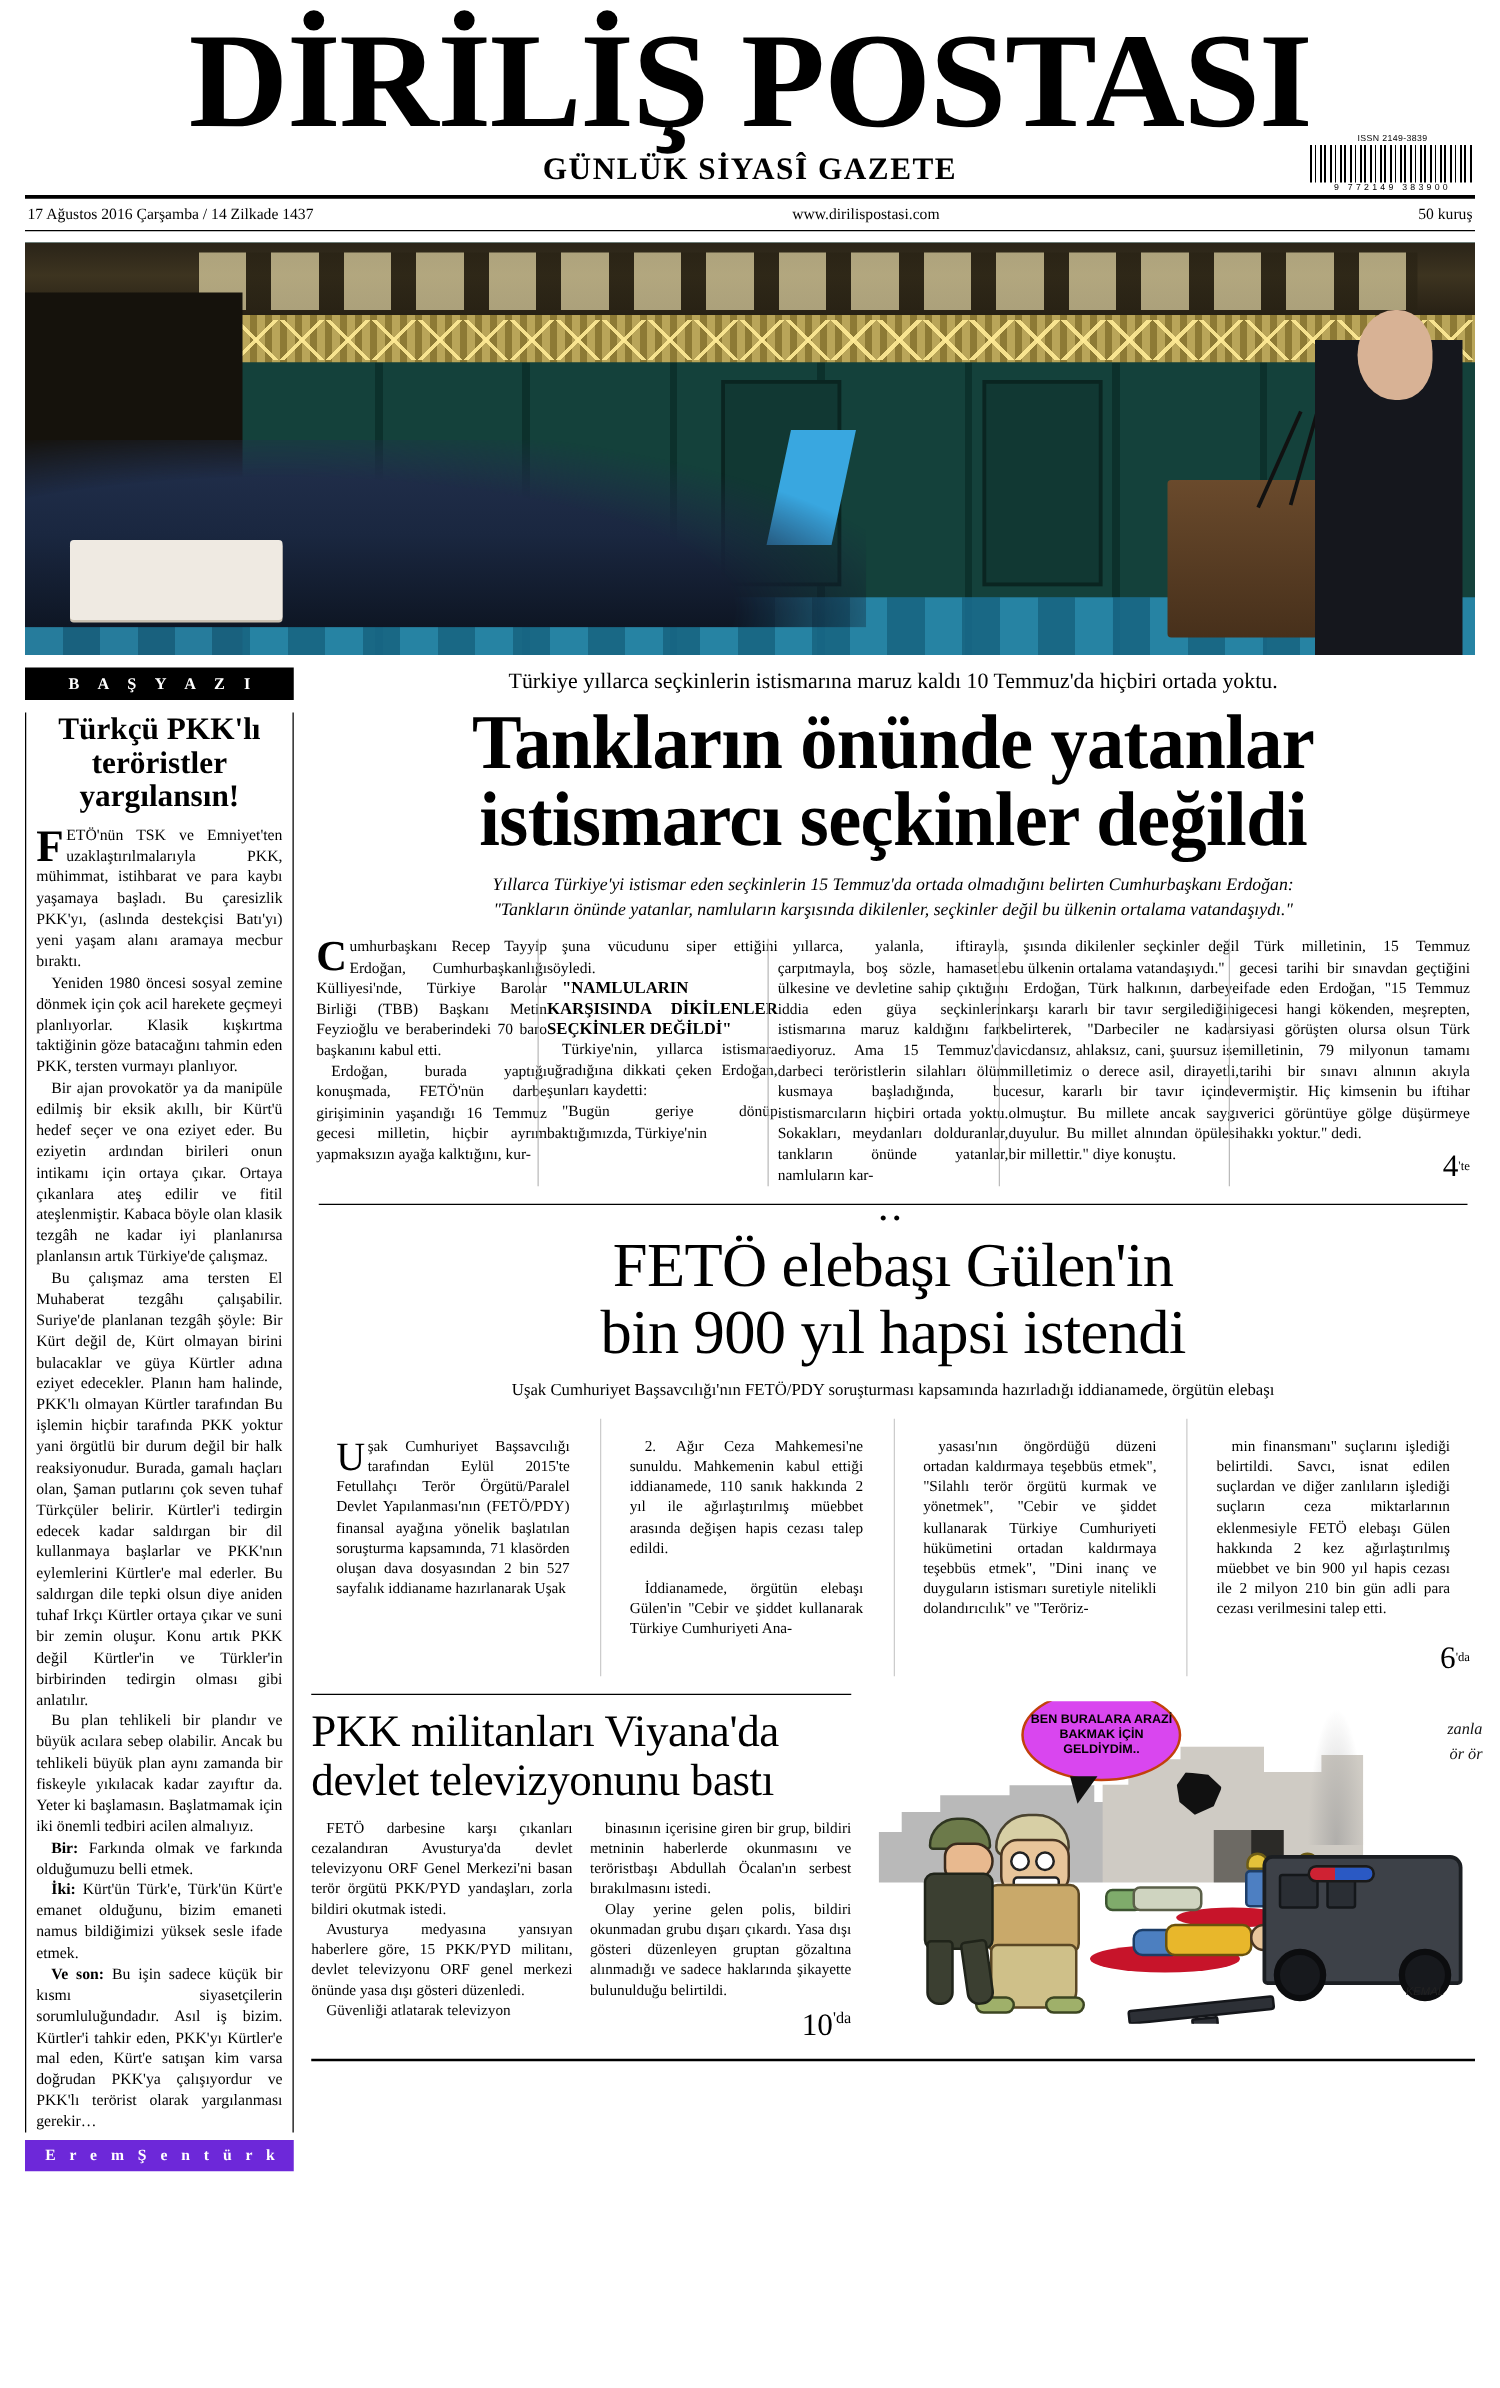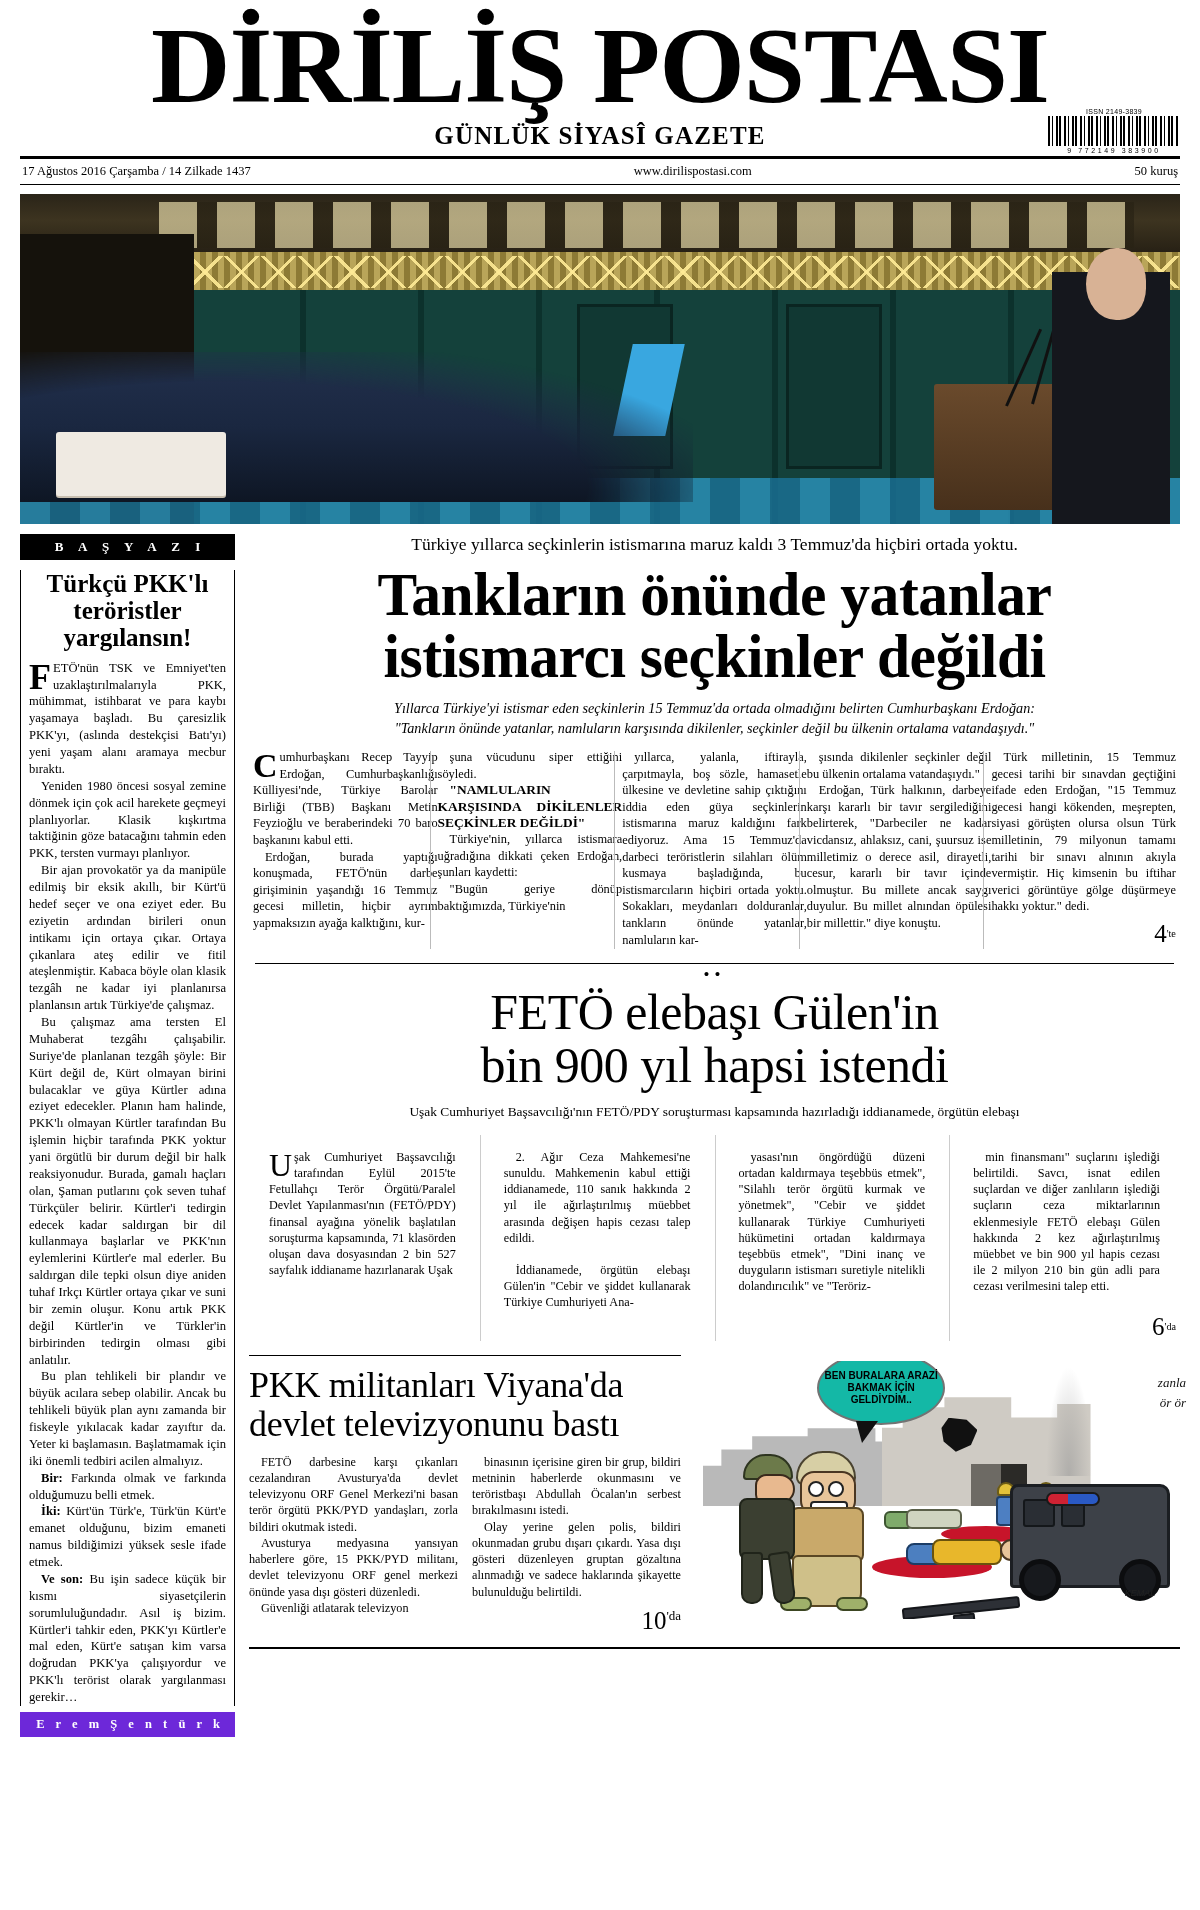--- a/index.html
+++ b/index.html
@@ -237,22 +237,22 @@
     clip-path:polygon(0 18%,10% 18%,10% 6%,30% 6%,30% 0,62% 0,62% 12%,84% 12%,84% 4%,100% 4%,100% 100%,0 100%);
   }
   .c-hole { position:absolute; left:52%; top:22%; width:36px; height:34px; background:#111;
     clip-path:polygon(20% 0,70% 6%,100% 36%,82% 80%,40% 100%,6% 70%,0 30%); }
   .c-doorway { position:absolute; left:58%; top:40%; width:34px; height:62px; background:#6d6a64;}
   .c-doorway2 { position:absolute; left:64%; top:40%; width:26px; height:58px; background:#2b2a27;}
   .c-smoke { position:absolute; left:73%; top:2%; width:46px; height:110px;
     background:radial-gradient(ellipse at 50% 100%, rgba(150,150,150,.55), rgba(255,255,255,0) 70%); }
   .c-bubble {
     position:absolute; left:27%; top:-4%; width:128px; height:74px;
-    border:2px solid #737373; border-radius:50%;
-    background:#14b8a6; display:flex; align-items:center; justify-content:center;
+    border:2px solid #c2410c; border-radius:50%;
+    background:#d946ef; display:flex; align-items:center; justify-content:center;
     text-align:center; font-family:"Liberation Sans", sans-serif;
     font-size:10px; font-weight:bold; line-height:1.2; z-index:6; padding:4px;
   }
   .c-bubble:after {
     content:""; position:absolute; left:30%; bottom:-20px; width:0;height:0;
     border-left:6px solid transparent; border-right:16px solid transparent; border-top:22px solid #111;
   }
   .c-ground { position:absolute; left:0; right:0; bottom:0; height:44%; background:#fff; }
   .c-soldier { position:absolute; left:10%; bottom:6%; width:78px; height:150px; z-index:4;}
   .c-soldier .helm { position:absolute; left:10px; top:0; width:50px; height:26px;
@@ -392,21 +392,21 @@
           <p><b>İki:</b><span> Kürt'ün Türk'e, Türk'ün Kürt'e emanet olduğunu, bizim emaneti namus bildiğimizi yüksek sesle ifade etmek.</span></p>
           <p><b>Ve son:</b><span> Bu işin sadece küçük bir kısmı siyasetçilerin sorumluluğundadır. Asıl iş bizim. Kürtler'i tahkir eden, PKK'yı Kürtler'e mal eden, Kürt'e satışan kim varsa doğrudan PKK'ya çalışıyordur ve PKK'lı terörist olarak yargılanması gerekir…</span></p>
         </div>
       </div>
       <div class="ed-author">E r e m   Ş e n t ü r k</div>
     </div>
 
     <div class="col-main">
 
       <div>
-        <div class="kicker">Türkiye yıllarca seçkinlerin istismarına maruz kaldı 3 Temmuz'da hiçbiri ortada yoktu.</div>
+        <div class="kicker">Türkiye yıllarca seçkinlerin istismarına maruz kaldı 10 Temmuz'da hiçbiri ortada yoktu.</div>
         <div class="headline-1">
           <div>Tankların önünde yatanlar</div>
           <div>istismarcı seçkinler değildi</div>
         </div>
         <div class="deck">
           <div>Yıllarca Türkiye'yi istismar eden seçkinlerin 15 Temmuz'da ortada olmadığını belirten Cumhurbaşkanı Erdoğan:</div>
           <div>"Tankların önünde yatanlar, namluların karşısında dikilenler, seçkinler değil bu ülkenin ortalama vatandaşıydı."</div>
         </div>
 
         <div class="story-cols">

